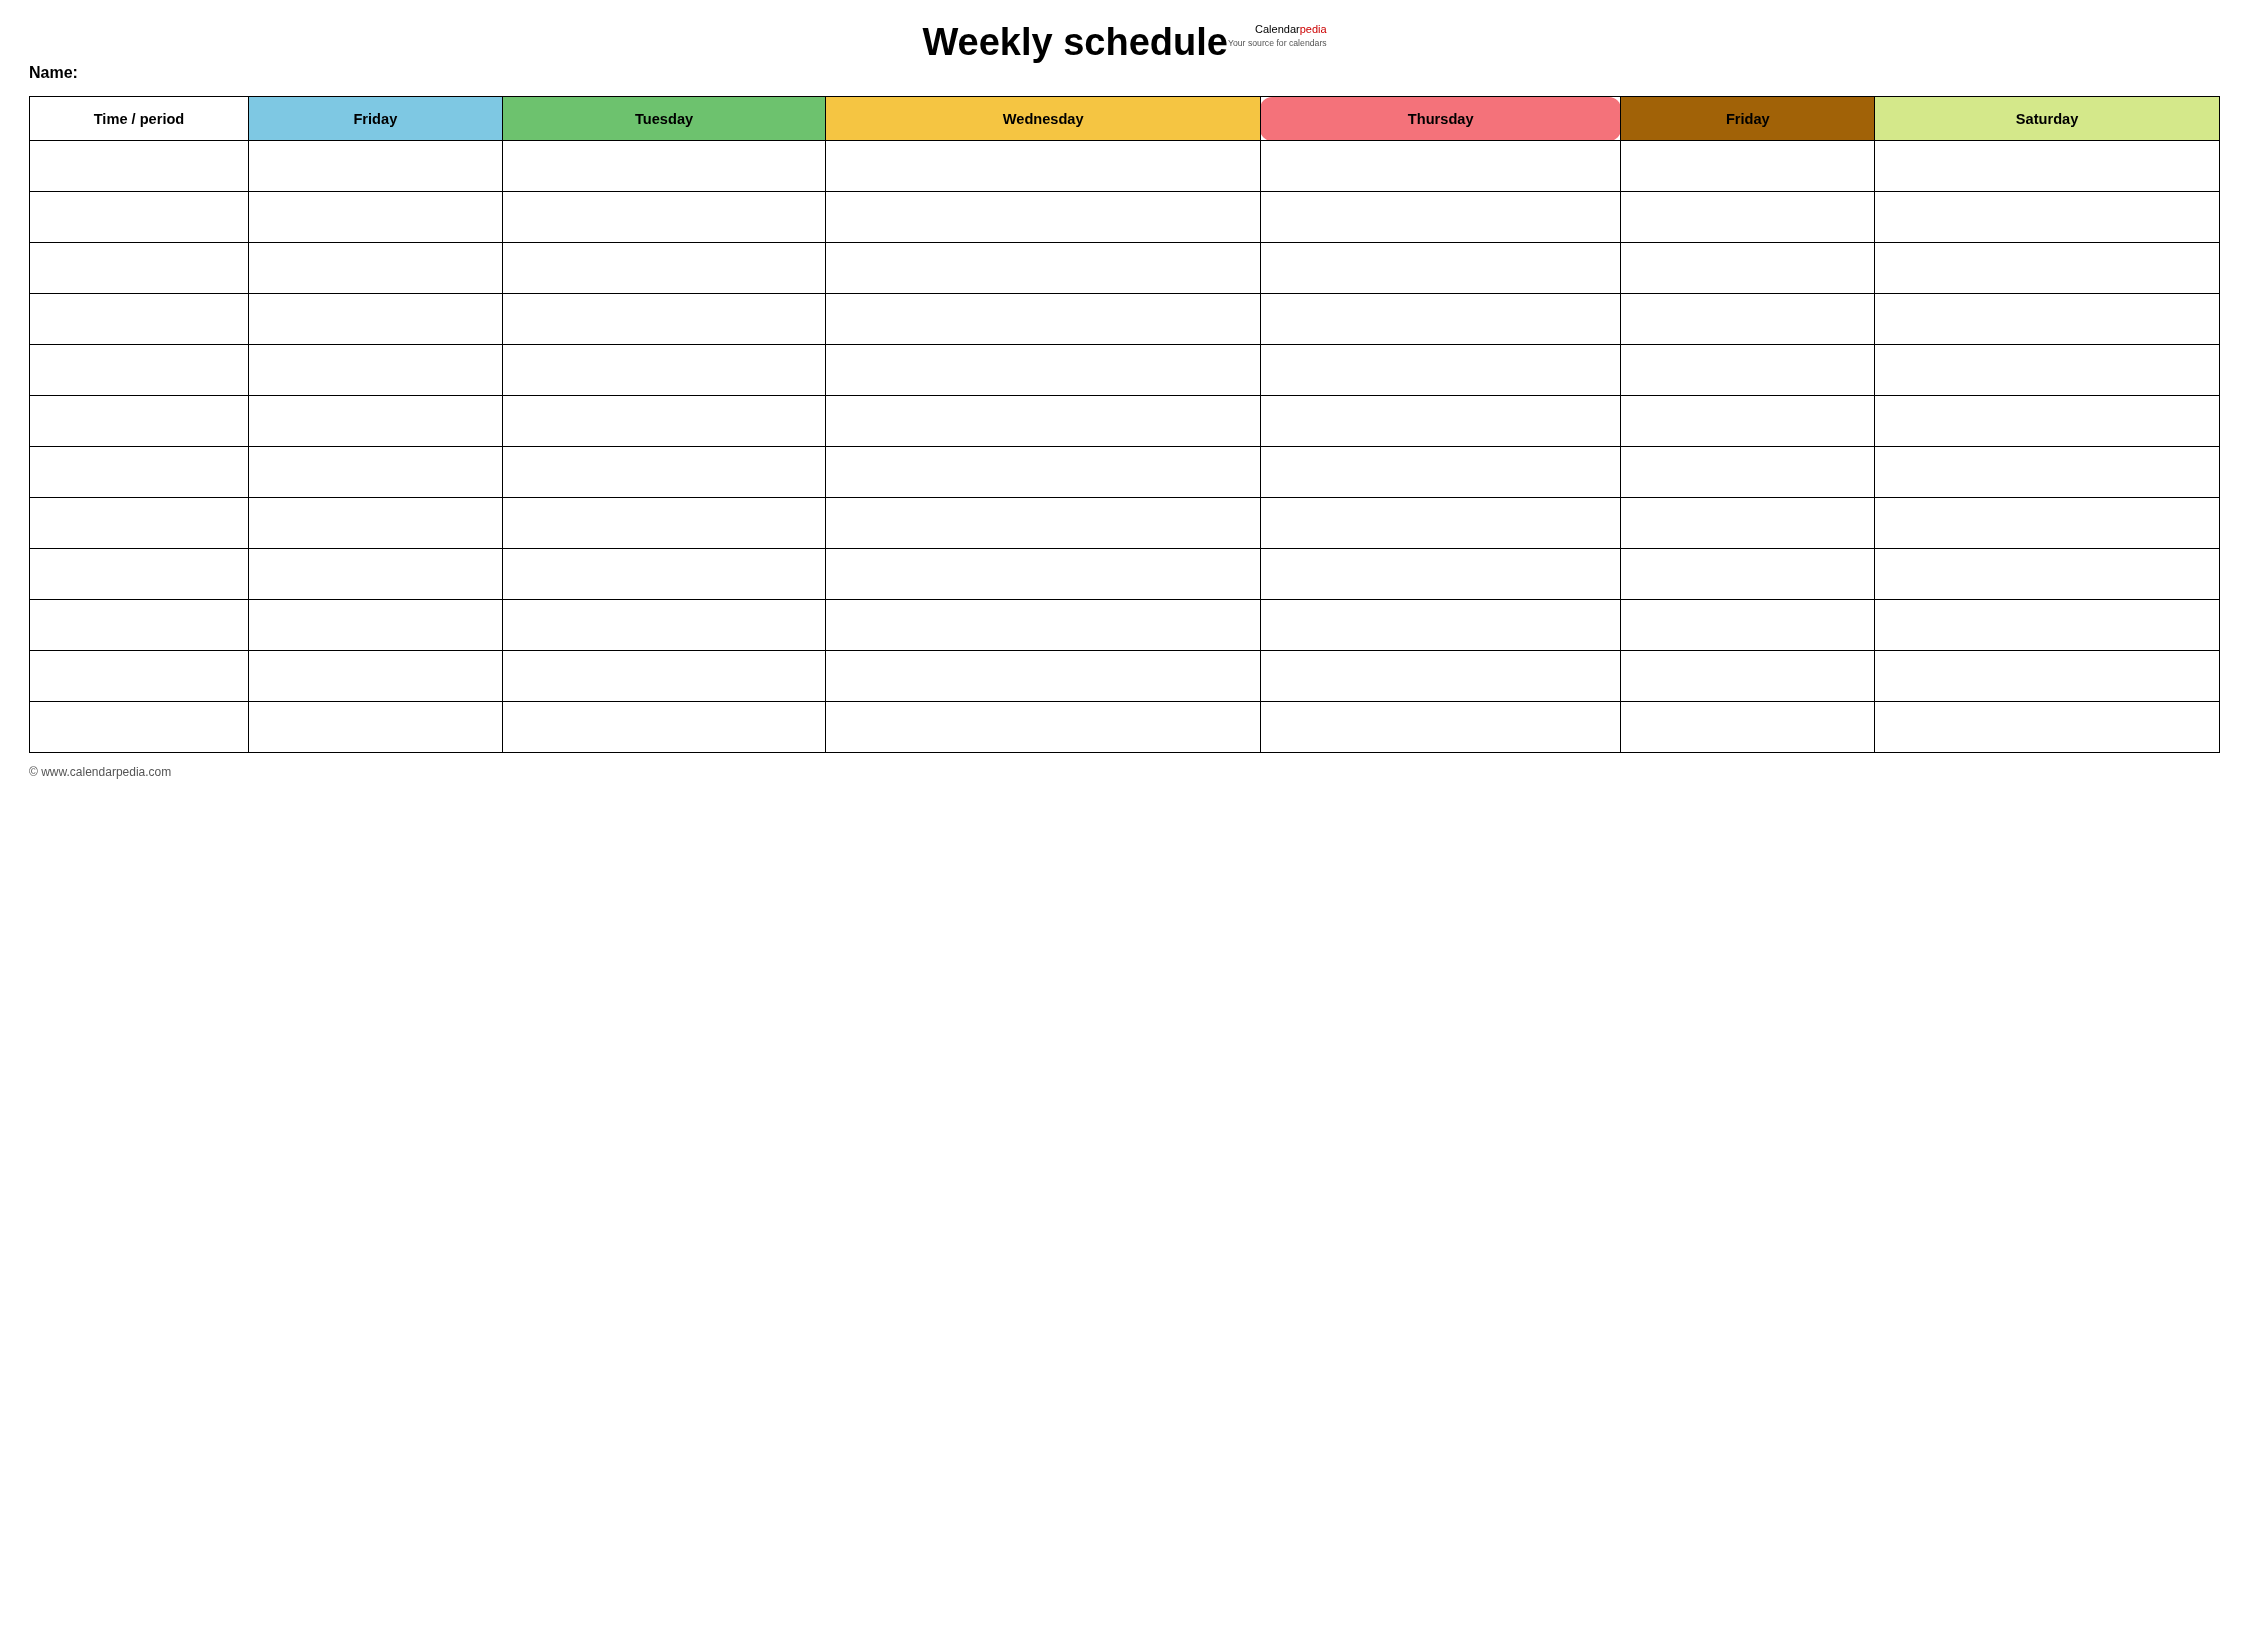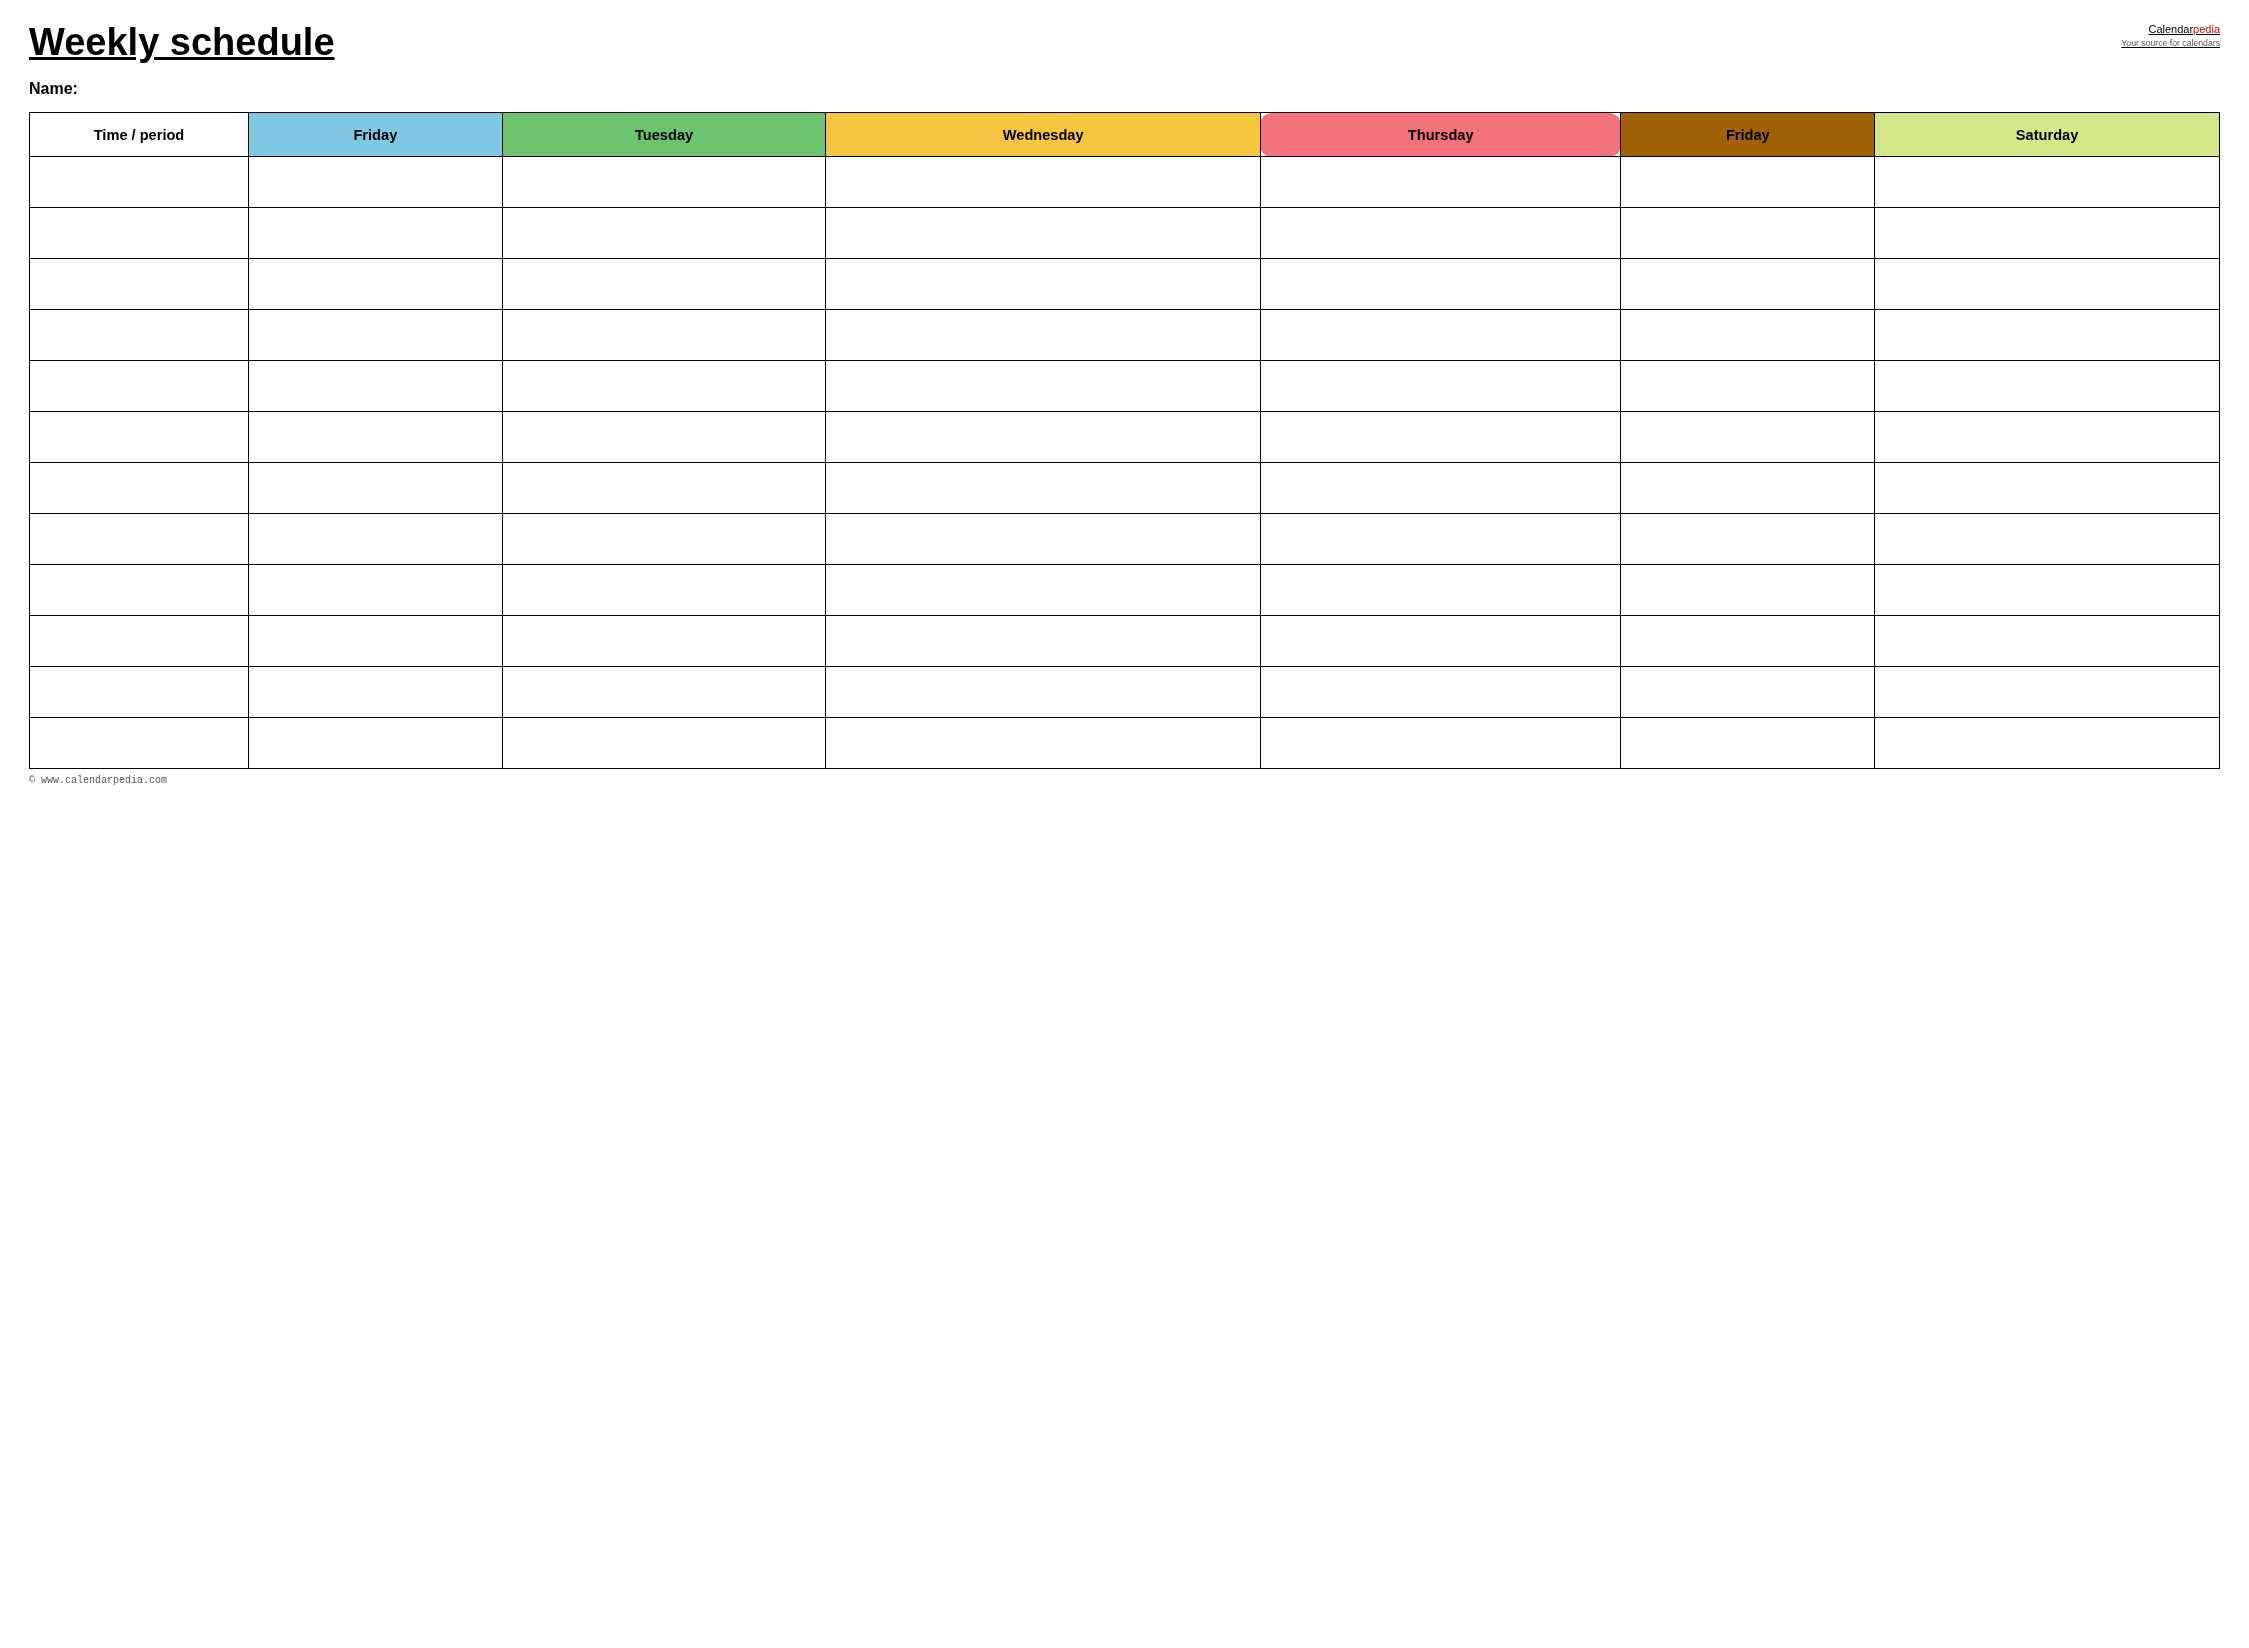--- a/index.html
+++ b/index.html
@@ -11,24 +11,23 @@
     body {
       background: #ffffff;
       font-family: Arial, sans-serif;
       padding: 22px 29px;
       width: 100%;
       min-height: 100vh;
     }
 
     .header-area {
       display: flex;
-      justify-content: space-between;
+      justify-content: center;
       align-items: flex-start;
-      margin-bottom: 16px;
-      text-decoration: underline;
+      margin-bottom: 0;
     }
 
     .title {
       font-size: 38px;
       font-weight: bold;
       color: #000000;
       line-height: 1.1;
     }
 
     .logo-area {
@@ -120,24 +119,23 @@
       background-color: #d4e88a;
       color: #000000;
     }
 
     .schedule-table tbody td {
       height: 51px;
       background-color: #ffffff;
     }
 
     .footer-text {
-      margin-top: 6px;
-      font-size: 10px;
+      margin-top: 12px;
+      font-size: 12px;
       color: #555555;
-      font-family: Liberation Mono, monospace;
     }
   </style>
 </head>
 <body>
 
 <div class="header-area">
   <div>
     <h1 class="title">Weekly schedule</h1>
   </div>
   <div class="logo-area">

